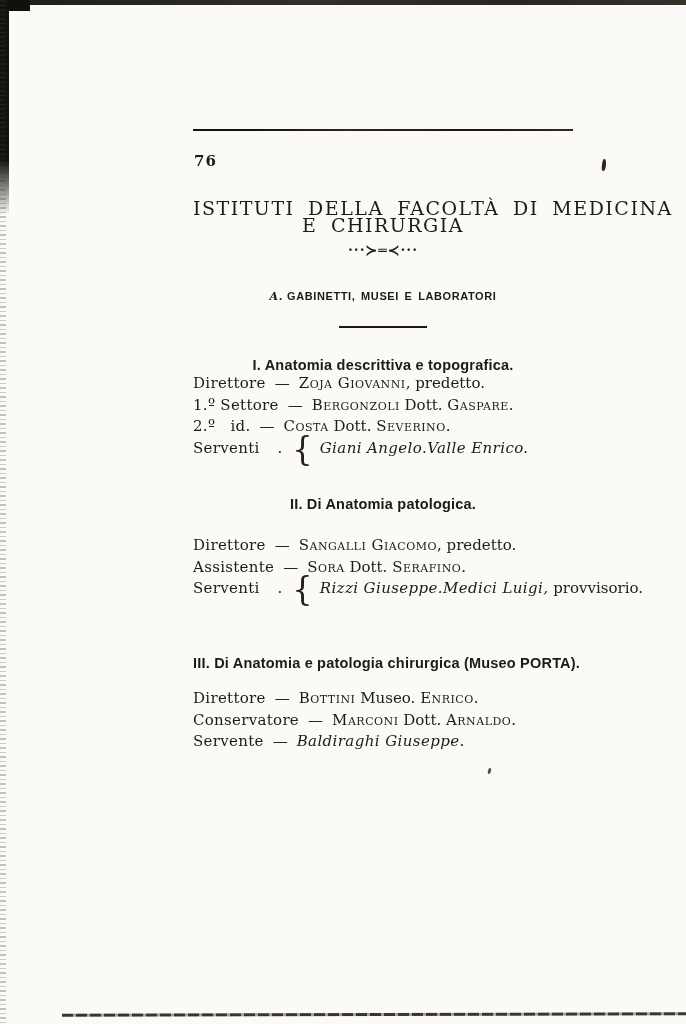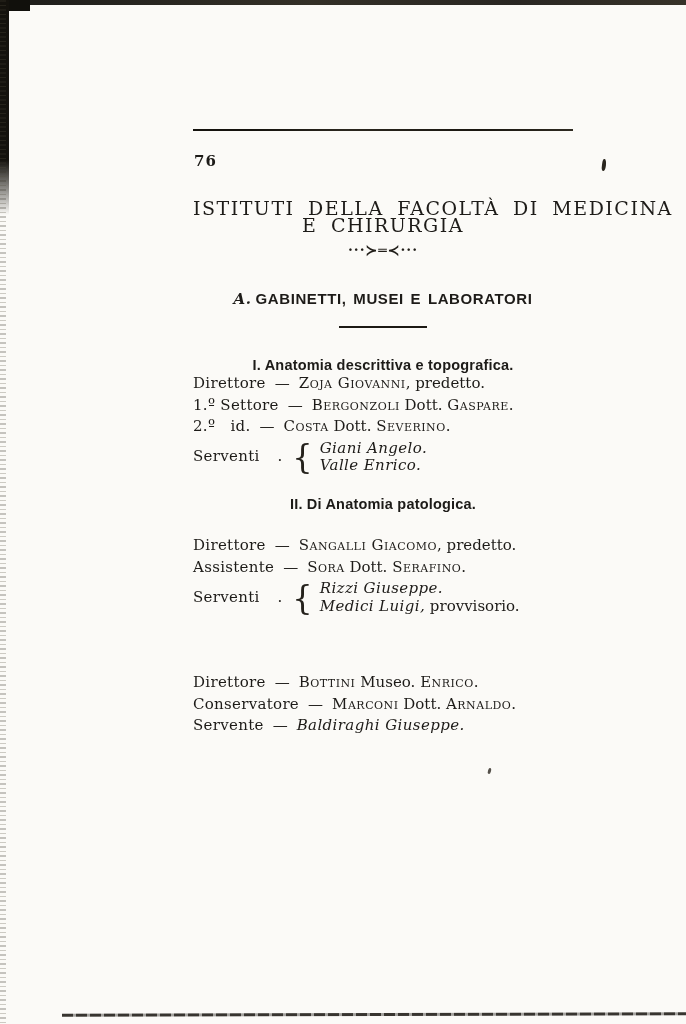--- a/index.html
+++ b/index.html
@@ -29,21 +29,21 @@
     background:linear-gradient(90deg,#15130e 0 60px,#2b271f 40%,#1a1711 75%,#2e2a21 100%);}
   
   .content{position:absolute;left:193px;width:380px;}
   .title-line{font-size:19px;letter-spacing:1.5px;word-spacing:6px;text-align:center;white-space:nowrap;}
   .title-1{top:171px;margin-top:26px;}
   .title-2{top:214px;}
   .ornament{position:absolute;left:193px;width:380px;top:242px;text-align:center;
     font-size:14px;font-weight:700;letter-spacing:1px;color:#201d18;}
   
   .section-a{top:290px;text-align:center;white-space:nowrap;
-    font-family:"Liberation Sans",sans-serif;font-weight:700;font-size:15px;letter-spacing:.6px;word-spacing:2px;}
+    font-family:"Liberation Sans",sans-serif;font-weight:700;font-size:11px;letter-spacing:.6px;word-spacing:2px;}
   .section-a .letter{font-family:"DejaVu Serif",serif;font-style:italic;font-weight:700;margin-right:4px;}
   .short-rule{position:absolute;left:339px;top:326px;width:88px;height:2px;background:#1c1914;}
   
   .sub{position:absolute;left:193px;width:380px;}
   .sub-0{top:357px;}
   .sub-1{top:496px;}
   .sub-2{top:655px;}
   .subheading{margin:0;text-align:center;white-space:nowrap;
     font-family:"Liberation Sans",sans-serif;font-weight:700;font-size:14.5px;letter-spacing:.2px;}
   .sub-0 .rows{}
@@ -52,21 +52,21 @@
   .row{font-size:15px;line-height:21.5px;white-space:nowrap;}
   .role{letter-spacing:.3px;}
   .sep{margin:0 9px;}
   .seg-sc{font-variant:small-caps;letter-spacing:.5px;}
   .seg-plain{}
   .seg-italic{font-style:italic;letter-spacing:.4px;}
   .brace-row{display:flex;align-items:center;line-height:17.5px;margin-top:2px;}
   .brace-row .dot{margin-left:18px;}
   .brace-glyph{font-size:32px;font-weight:400;margin:0 7px 0 10px;
     font-family:"DejaVu Serif",serif;transform:scaleY(1.05);color:#24211b;}
-  .brace-lines{display:flex;flex-direction:column;justify-content:center;}
+  .brace-lines{display:flex;justify-content:center;}
   .brace-lines .line{font-size:15px;line-height:17.5px;white-space:nowrap;}
 </style>
 </head>
 <body>
 
 <div class="scan-top-line"></div>
 <div class="scan-corner"></div>
 <div class="binding-dark"></div>
 <div class="binding-faint"></div>
 <div class="scan-bottom-line"></div>
@@ -111,19 +111,20 @@
           <span class="dot">.</span>
           <span class="brace-glyph">{</span>
           <div class="brace-lines">
             <div class="line"><span class="seg-italic">Rizzi Giuseppe.</span></div>
             <div class="line"><span class="seg-italic">Medici Luigi,</span><span class="seg-plain"> provvisorio.</span></div>
           </div>
         </div>
       </div>
     </div>
     <div class="sub sub-2">
+      <div class="subheading">III. Di Anatomia e patologia chirurgica (Museo PORTA).</div>
       <div class="rows">
         <div class="row"><span class="role">Direttore</span><span class="sep">—</span><span class="segs"><span class="seg-sc">Bottini</span><span class="seg-plain"> Museo. </span><span class="seg-sc">Enrico.</span></span></div>
         <div class="row"><span class="role">Conservatore</span><span class="sep">—</span><span class="segs"><span class="seg-sc">Marconi</span><span class="seg-plain"> Dott. </span><span class="seg-sc">Arnaldo.</span></span></div>
         <div class="row"><span class="role">Servente</span><span class="sep">—</span><span class="segs"><span class="seg-italic">Baldiraghi Giuseppe.</span></span></div>
       </div>
     </div>
   </div>
 
 </body></html>

